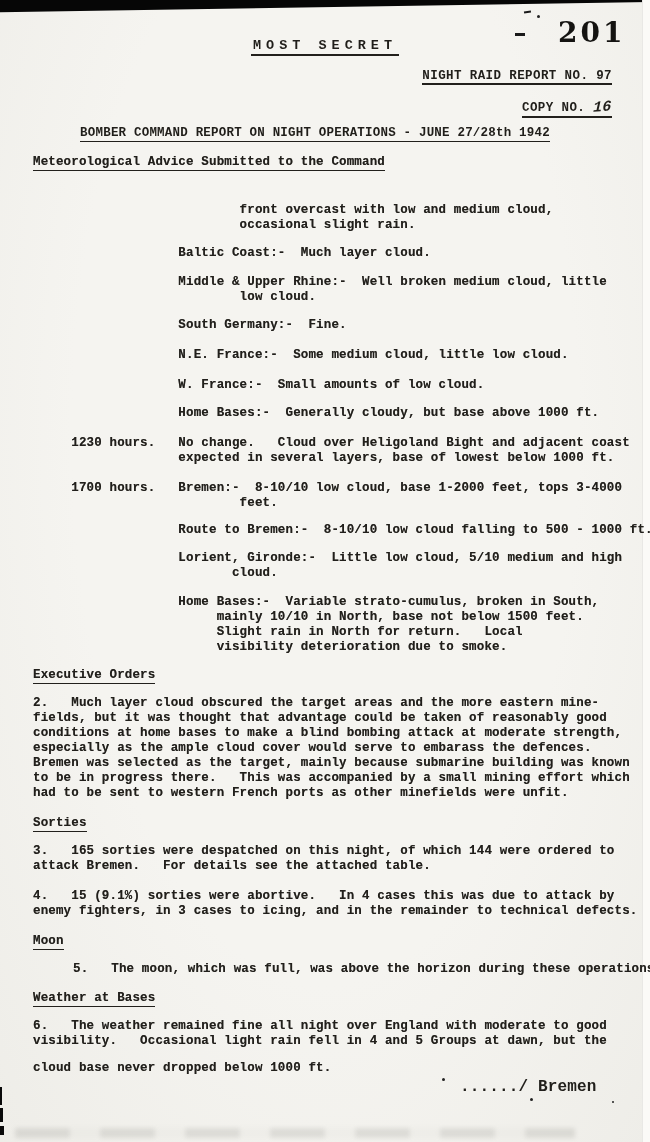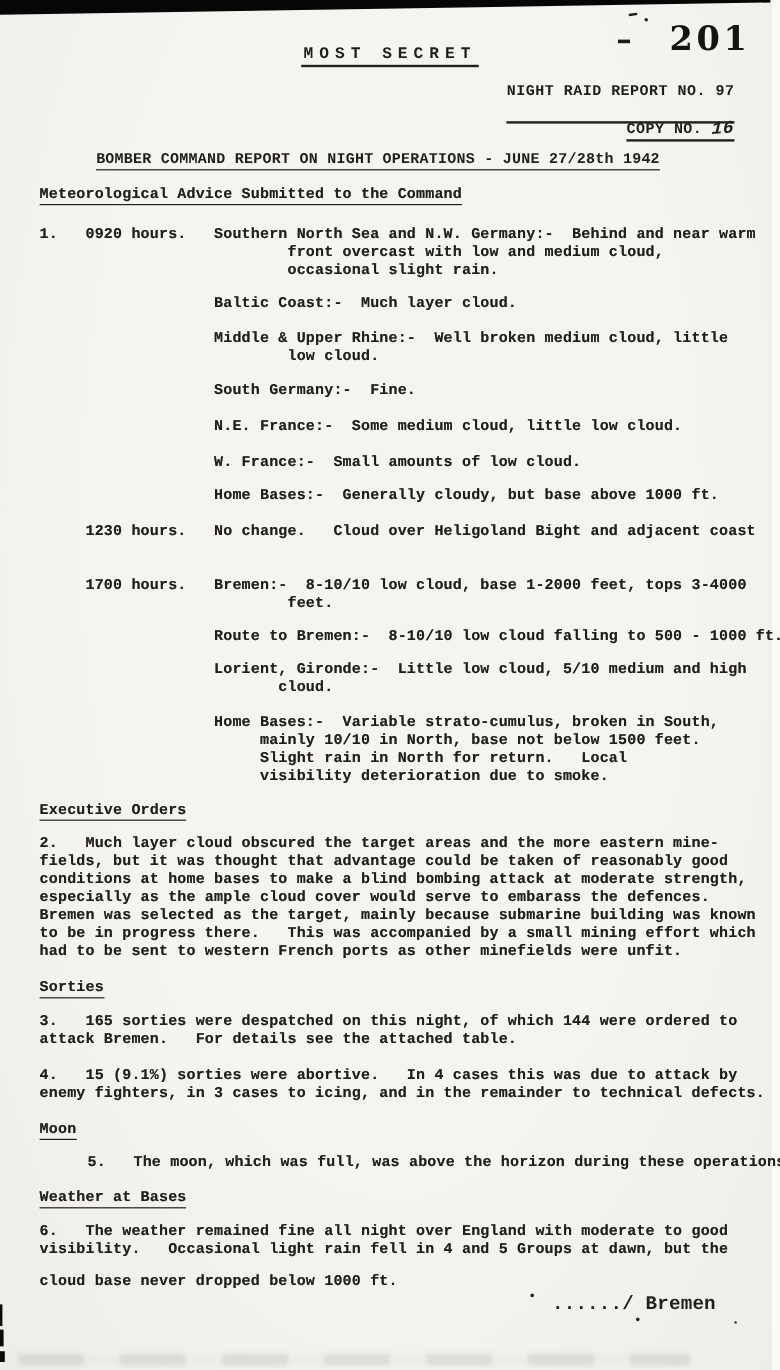--- a/index.html
+++ b/index.html
@@ -24,21 +24,21 @@
   .speck{position:absolute;background:#222;border-radius:50%;}
   .dashmark{position:absolute;background:#1a1a1a;}
 
   .pageno{position:absolute;top:16px;left:558px;
     font-family:"DejaVu Serif","Liberation Serif",serif;
     font-weight:700;font-size:28px;letter-spacing:3px;color:#141311;}
   .classification{position:absolute;top:38px;left:0;right:0;text-align:center;
     font-weight:700;font-size:13.5px;letter-spacing:5px;}
   .classification .u{padding:0 2px 1px 2px;border-bottom:2px solid #22201c;}
   .report-no{position:absolute;top:69px;right:38px;font-weight:700;font-size:12.5px;letter-spacing:.4px;}
-  .report-no .u{padding-bottom:18px;border-bottom:2px solid #22201c;}
+  .report-no .u{padding-bottom:0;border-bottom:2px solid #22201c;}
   .copy-no{position:absolute;top:99px;right:38px;font-weight:700;font-size:12.5px;letter-spacing:.4px;}
   .copy-no .u{padding-bottom:1px;border-bottom:2px solid #22201c;}
   .copy-no .hand{display:inline-block;font-size:15px;font-style:italic;transform:rotate(-4deg) skewX(-6deg);}
   .title{position:absolute;top:126px;left:0;right:0;text-align:center;
     font-weight:700;font-size:12.5px;letter-spacing:.2px;}
   .title .u{padding-bottom:1px;border-bottom:1.8px solid #22201c;display:inline-block;transform:translateX(-10px);}
 
   #doc-body{position:absolute;top:0;left:0;width:100%;height:100%;}
   .line{position:absolute;left:33px;white-space:pre;font-size:12.5px;line-height:15px;
     font-weight:700;letter-spacing:.15px;color:#211f1b;
@@ -81,31 +81,31 @@
   <div class="copy-no">
     <span class="u"><span>COPY NO.</span>&nbsp;<span class="hand">16</span></span>
   </div>
 
   <div class="title">
     <span class="u">BOMBER COMMAND REPORT ON NIGHT OPERATIONS - JUNE 27/28th 1942</span>
   </div>
 
   <div id="doc-body">
       <div class="line" style="top: 155px;"><span class="u">Meteorological Advice Submitted to the Command</span></div>
-      <div class="line" style="top: 188px;"><span>1.   0920 hours.   Southern North Sea and N.W. Germany:-  Behind and near warm</span></div>
       <div class="line" style="top: 203px;"><span>                           front overcast with low and medium cloud,</span></div>
       <div class="line" style="top: 218px;"><span>                           occasional slight rain.</span></div>
       <div class="line" style="top: 246px;"><span>                   Baltic Coast:-  Much layer cloud.</span></div>
       <div class="line" style="top: 275px;"><span>                   Middle &amp; Upper Rhine:-  Well broken medium cloud, little</span></div>
       <div class="line" style="top: 290px;"><span>                           low cloud.</span></div>
       <div class="line" style="top: 318px;"><span>                   South Germany:-  Fine.</span></div>
       <div class="line" style="top: 348px;"><span>                   N.E. France:-  Some medium cloud, little low cloud.</span></div>
       <div class="line" style="top: 378px;"><span>                   W. France:-  Small amounts of low cloud.</span></div>
       <div class="line" style="top: 406px;"><span>                   Home Bases:-  Generally cloudy, but base above 1000 ft.</span></div>
       <div class="line" style="top: 436px;"><span>     1230 hours.   No change.   Cloud over Heligoland Bight and adjacent coast</span></div>
+      <div class="line" style="top: 451px;"><span>                   expected in several layers, base of lowest below 1000 ft.</span></div>
       <div class="line" style="top: 481px;"><span>     1700 hours.   Bremen:-  8-10/10 low cloud, base 1-2000 feet, tops 3-4000</span></div>
       <div class="line" style="top: 496px;"><span>                           feet.</span></div>
       <div class="line" style="top: 523px;"><span>                   Route to Bremen:-  8-10/10 low cloud falling to 500 - 1000 ft.</span></div>
       <div class="line" style="top: 551px;"><span>                   Lorient, Gironde:-  Little low cloud, 5/10 medium and high</span></div>
       <div class="line" style="top: 566px;"><span>                          cloud.</span></div>
       <div class="line" style="top: 595px;"><span>                   Home Bases:-  Variable strato-cumulus, broken in South,</span></div>
       <div class="line" style="top: 610px;"><span>                        mainly 10/10 in North, base not below 1500 feet.</span></div>
       <div class="line" style="top: 625px;"><span>                        Slight rain in North for return.   Local</span></div>
       <div class="line" style="top: 640px;"><span>                        visibility deterioration due to smoke.</span></div>
       <div class="line" style="top: 668px;"><span class="u">Executive Orders</span></div>

